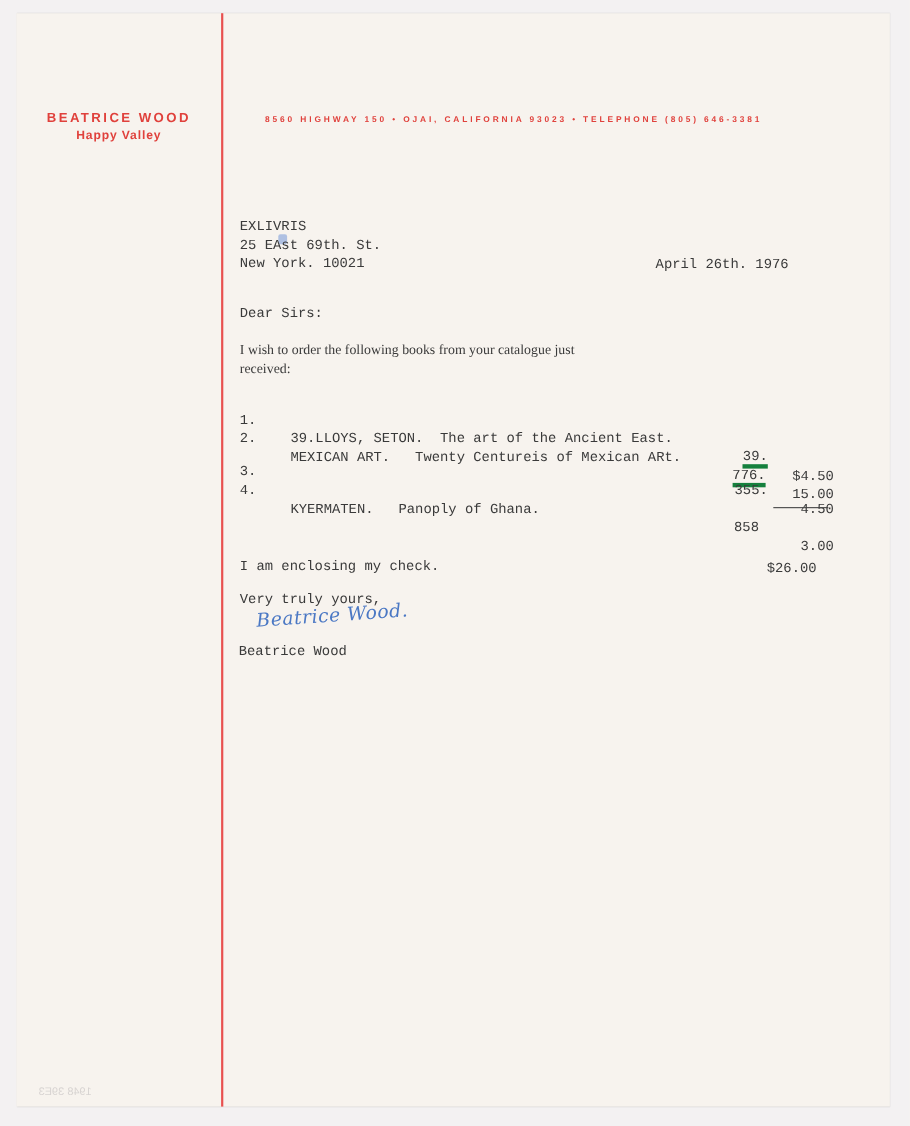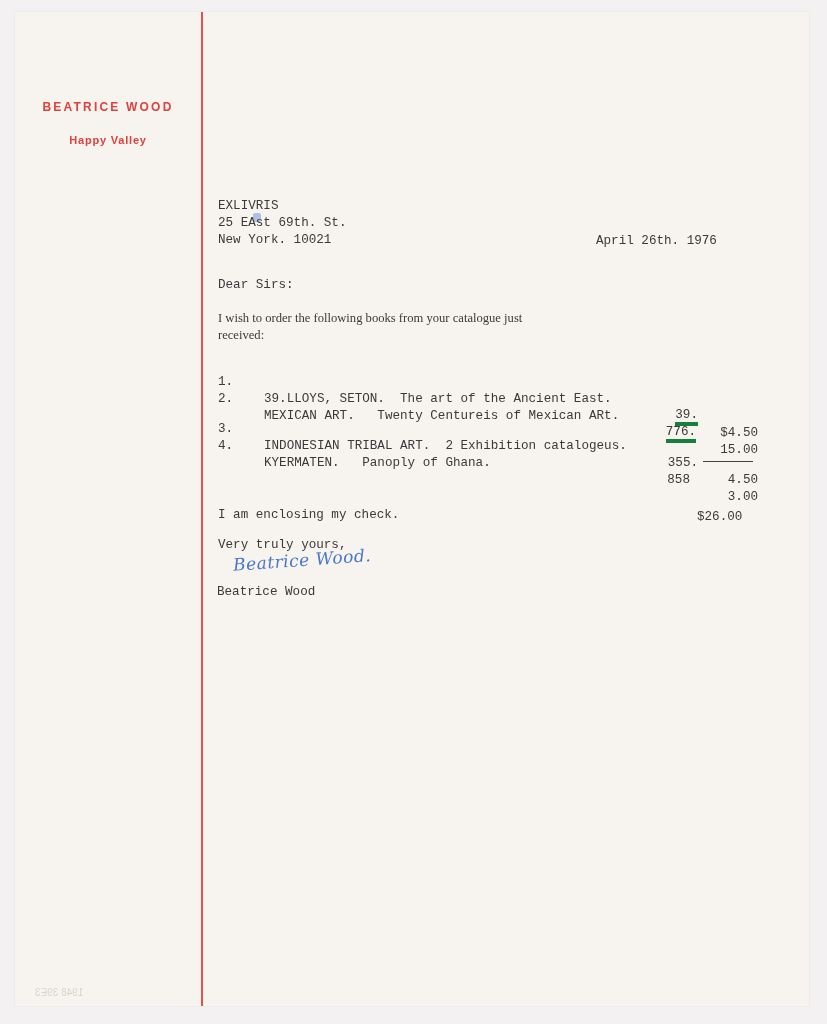--- a/index.html
+++ b/index.html
@@ -1,21 +1,21 @@
 <!DOCTYPE html>
 <html><head>
 <meta charset="utf-8">
 <style>
   html, body { margin:0; padding:0; }
   body { width:827px; height:1024px; background:#f3f1f2; position:relative; overflow:hidden; font-family:"Liberation Mono", monospace; }
   .paper { position:absolute; left:15px; top:12px; width:794px; height:994px; background:#f7f3ee; box-shadow:0 0 1px rgba(0,0,0,0.15); }
   .rule { position:absolute; left:186px; top:0; width:1.5px; height:994px; background:#e8504f; }
   .brand { position:absolute; left:0; top:88px; width:186px; text-align:center; color:#e0413c; font-family:"Liberation Sans", sans-serif; font-weight:bold; }
   .brand .name { font-size:12px; letter-spacing:2.2px; }
-  .brand .sub { font-size:11px; letter-spacing:0.8px; margin-top:20px; }
+  .brand .sub { font-size:11px; letter-spacing:0.8px; margin-top:3px; }
   .addr { position:absolute; left:226px; top:92px; color:#e0413c; font-family:"Liberation Sans", sans-serif; font-weight:bold; font-size:7.6px; letter-spacing:2.6px; white-space:nowrap; }
   .typed { position:absolute; color:#3a3a3a; font-size:12.6px; line-height:17px; white-space:pre; }
   .recip { left:203px; top:186px; }
   .date { left:581px; top:221px; }
   .salute { left:203px; top:265px; }
   .intro { left:203px; top:298px;font-family:Liberation Serif, serif; }
   .items { position:absolute; left:203px; top:345px; width:540px; color:#3a3a3a; font-size:12.6px; }
   .item { position:relative; height:17px; line-height:17px; white-space:pre; }
   .item.gap { margin-top:13px; }
   .item .num { position:absolute; left:0; }
@@ -35,20 +35,21 @@
 </head>
 <body>
 
 <div class="paper">
   <div class="rule"></div>
 
   <div class="brand">
     <div class="name">BEATRICE WOOD</div>
     <div class="sub">Happy Valley</div>
   </div>
+  <div class="addr">8560 HIGHWAY 150 • OJAI, CALIFORNIA 93023 • TELEPHONE (805) 646-3381</div>
 
   <div class="mark"></div>
   <div class="typed recip"><span>EXLIVRIS</span>
 <span>25 EAst 69th. St.</span>
 <span>New York. 10021</span></div>
 
   <div class="typed date">April 26th. 1976</div>
   <div class="typed salute">Dear Sirs:</div>
   <div class="typed intro"><span>I wish to order the following books from your catalogue just</span>
 <span>received:</span></div>
@@ -61,21 +62,20 @@
       <span class="price">$4.50</span>
     </div>
     <div class="item">
       <span class="num">2.</span>
       <span class="desc">MEXICAN ART.   Twenty Centureis of Mexican ARt.</span>
       <span class="cat u" style="right:62px;">776.</span>
       <span class="price">15.00</span>
     </div>
     <div class="item gap">
       <span class="num">3.</span>
-      <span class="desc">INDONESIAN TRIBAL ART.  2 Exhibition catalogeus.</span>
       <span class="cat">355.</span>
       <span class="price">4.50</span>
     </div>
     <div class="item">
       <span class="num">4.</span>
       <span class="desc">KYERMATEN.   Panoply of Ghana.</span>
       <span class="cat" style="right:68px;">858</span>
       <span class="price">3.00</span>
     </div>
   </div>

